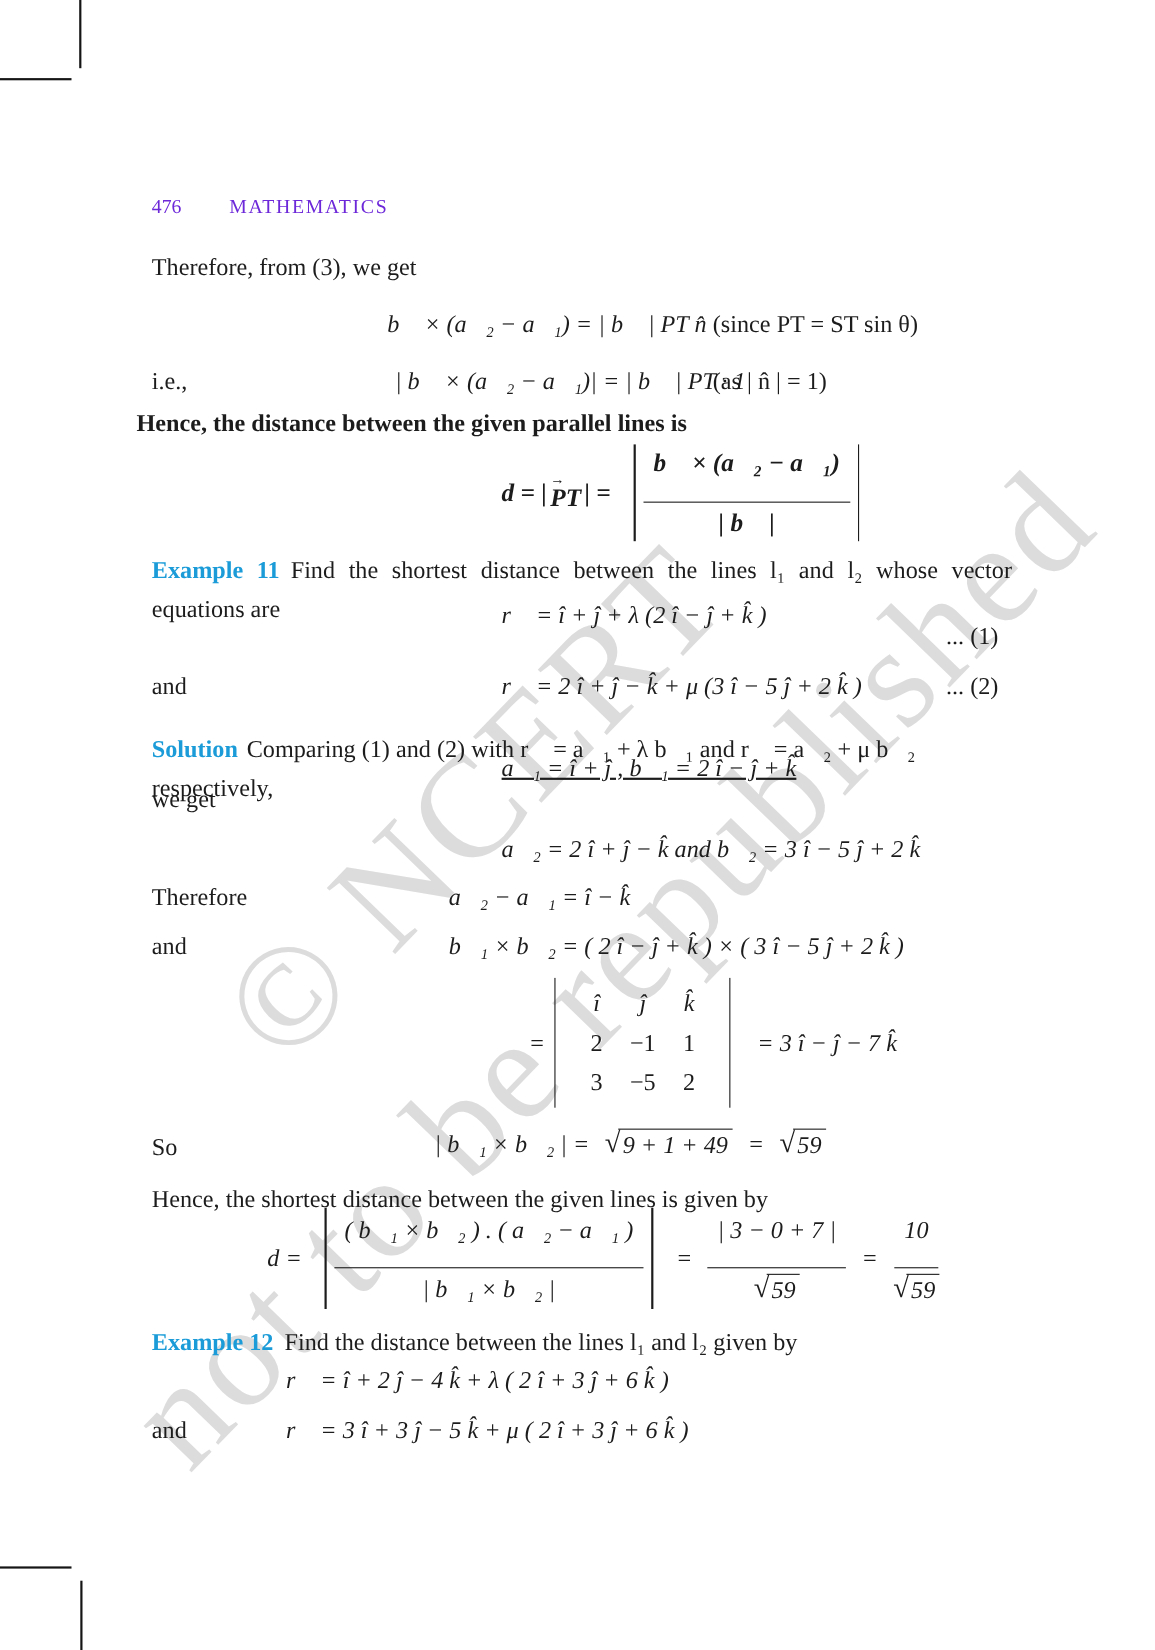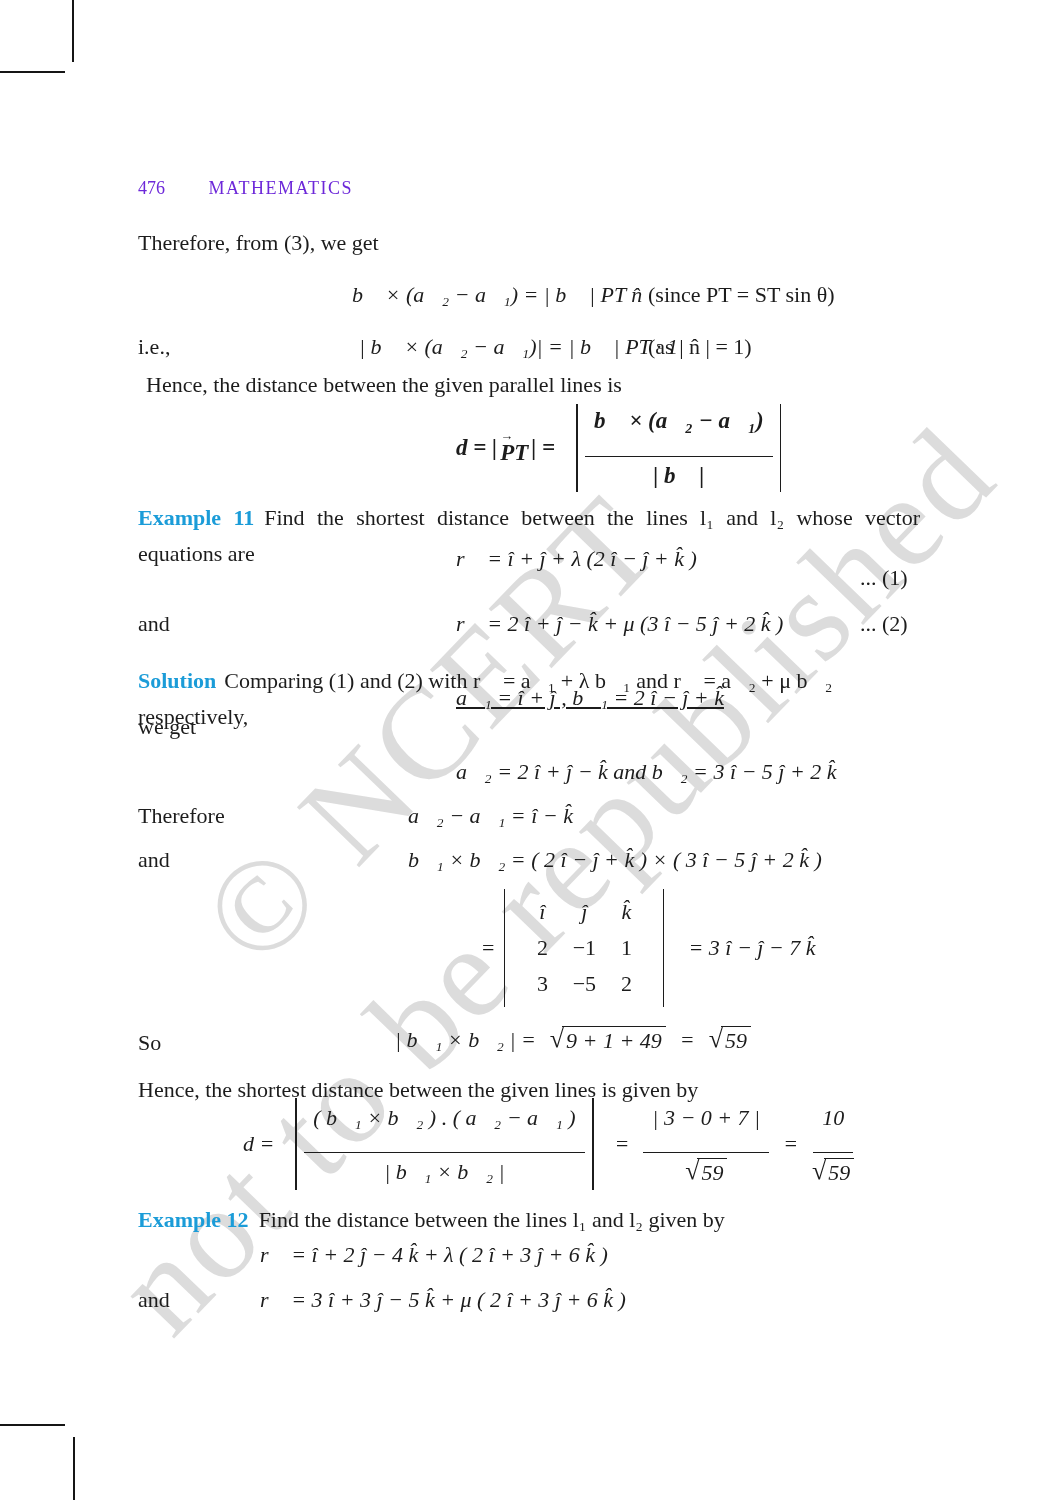--- a/index.html
+++ b/index.html
@@ -90,21 +90,21 @@
 
   <div class="abs" style="top:230px;left:138px;">Therefore, from (3), we get</div>
 
   <div class="abs math" style="top:282px;left:352px;">b⃗ × (a⃗₂ − a⃗₁) = | b⃗ | PT n̂</div>
   <div class="abs note" style="top:282px;left:648px;">(since PT = ST sin θ)</div>
 
   <div class="lbl" style="top:334px;">i.e.,</div>
   <div class="abs math" style="top:334px;left:340px;margin-left:19px;">| b⃗ × (a⃗₂ − a⃗₁)| = | b⃗ | PT · 1</div>
   <div class="abs note" style="top:334px;left:648px;">(as | n̂ | = 1)</div>
 
-  <div class="abs" style="top:372px;left:146px;">Hence, the distance between the given parallel lines is</div>
+  <div class="abs" style="top:372px;left:124px;font-weight:bold;">Hence, the distance between the given parallel lines is</div>
 
   <div class="abs eqflex eq-d math">
     <span>d  =  |</span>
     <span class="overarrow">
         <span>PT</span>
       </span>
     <span class="gap-r">| =</span>
     <span class="vbar"></span>
     <span class="frac">
       <span class="num">b⃗ × (a⃗₂ − a⃗₁)</span>

